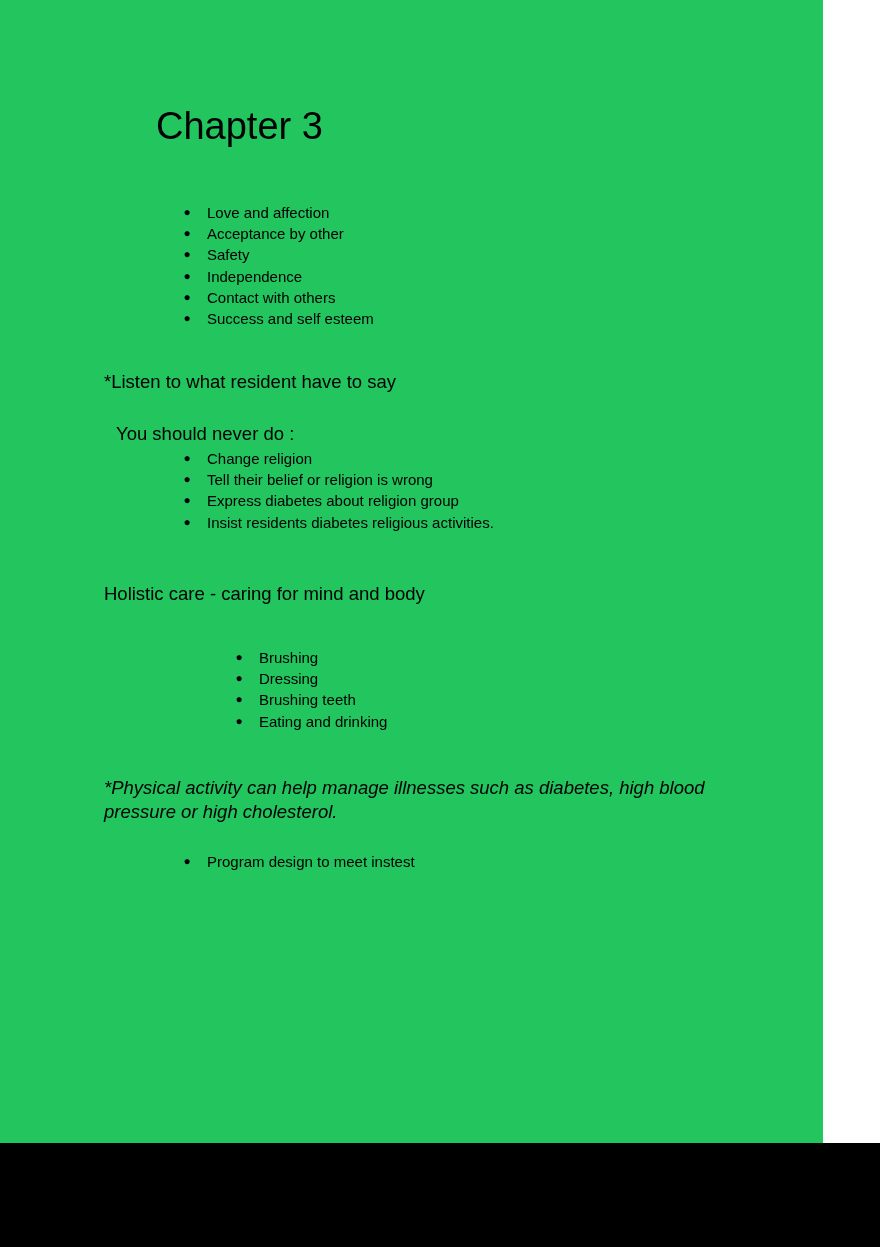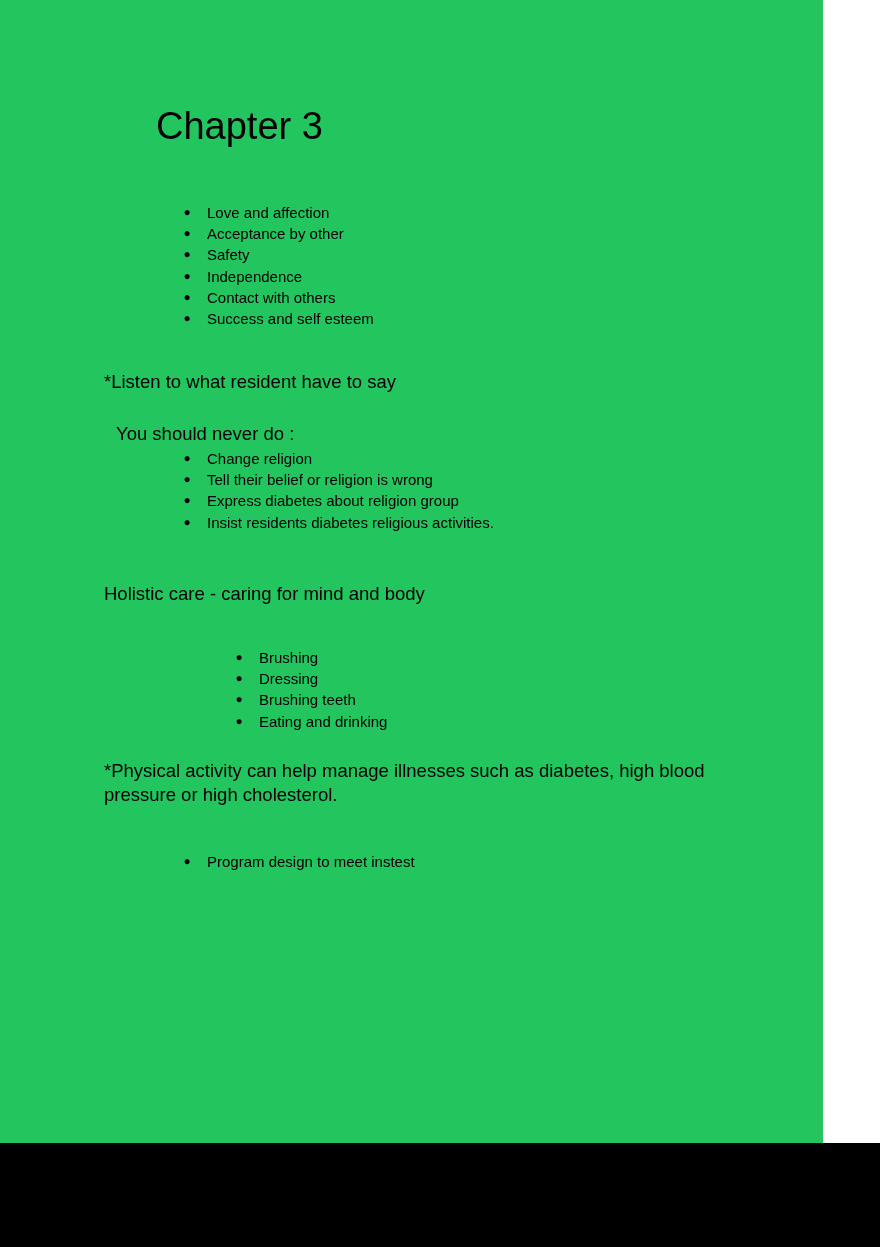--- a/index.html
+++ b/index.html
@@ -100,21 +100,21 @@
 
   <div class="para" style="top:572px;margin-top:10px;">Holistic care - caring for mind and body</div>
 
   <ul class="list" style="left:233px; top:647px;">
     <li><span class="bullet">●</span><span>Brushing</span></li>
     <li><span class="bullet">●</span><span>Dressing</span></li>
     <li><span class="bullet">●</span><span>Brushing teeth</span></li>
     <li><span class="bullet">●</span><span>Eating and drinking</span></li>
   </ul>
 
-  <div class="para wrap" style="top:759px;">*Physical activity can help manage illnesses such as diabetes, high blood pressure or high cholesterol.</div>
+  <div class="para wrap" style="top:776px;font-style:italic;">*Physical activity can help manage illnesses such as diabetes, high blood pressure or high cholesterol.</div>
 
   <ul class="list" style="left:181px; top:851px;">
     <li><span class="bullet">●</span><span>Program design to meet instest</span></li>
   </ul>
 
 </div>
 
 <div class="bottom-band"></div>
 
 </body></html>

